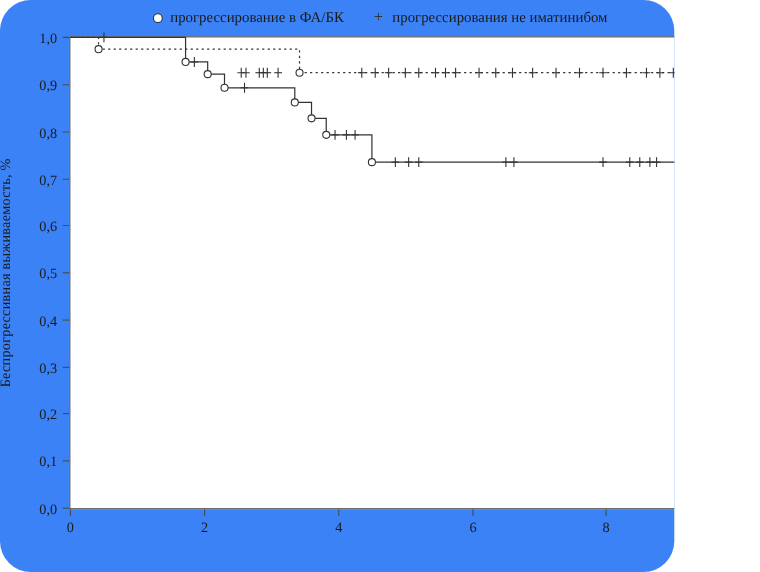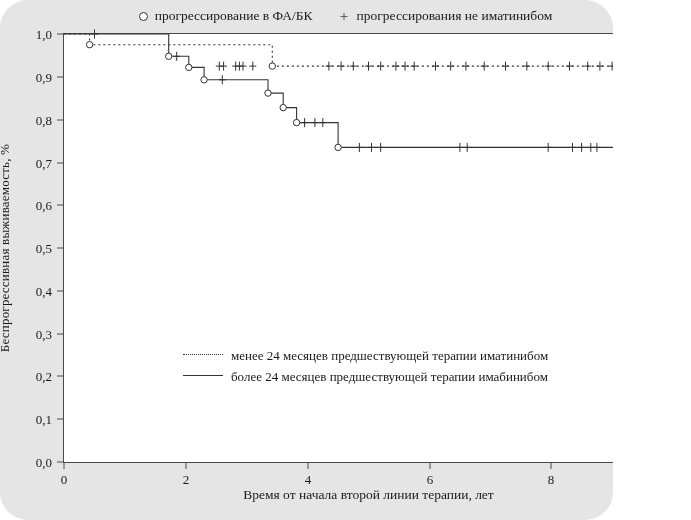--- a/index.html
+++ b/index.html
@@ -9,21 +9,21 @@
   }
   body {
     font-family: "Liberation Serif", serif;
     color: #1a1a1a;
   }
   #root {
     position: relative;
     width: 613px;
     height: 520px;
     overflow: hidden;
-    background: #e5e5e5;
+    background: #3b82f6;
     border-radius: 28px;
   }
   .legend-top {
     position: absolute;
     left: 0;
     top: 4px;
     width: 691px;
     height: 24px;
     display: flex;
     align-items: center;
@@ -290,26 +290,15 @@
           <circle cx="268.0" cy="93.1" r="3.2" fill="#ffffff" stroke="#333333" stroke-width="1"></circle>
           <circle cx="283.2" cy="107.6" r="3.2" fill="#ffffff" stroke="#333333" stroke-width="1"></circle>
           <circle cx="296.6" cy="122.6" r="3.2" fill="#ffffff" stroke="#333333" stroke-width="1"></circle>
           <circle cx="338.1" cy="147.4" r="3.2" fill="#ffffff" stroke="#333333" stroke-width="1"></circle>
           <circle cx="621.2" cy="304.5" r="3.2" fill="#ffffff" stroke="#333333" stroke-width="1"></circle>
         </g>
       </g>
   </svg>
 
   <div class="ylabel">Беспрогрессивная выживаемость, %</div>
-  <div class="xlabel">Время от начала второй линии терапии, лет</div>
-
-  <div class="inner-legend">
-    <div class="row">
-      <span class="key-dashed"></span>
-      <span>менее 24 месяцев предшествующей терапии иматинибом</span>
-    </div>
-    <div class="row">
-      <span class="key-solid"></span>
-      <span>более 24 месяцев предшествующей терапии имабинибом</span>
-    </div>
-  </div>
+
 
 </div>
 
 </body></html>

